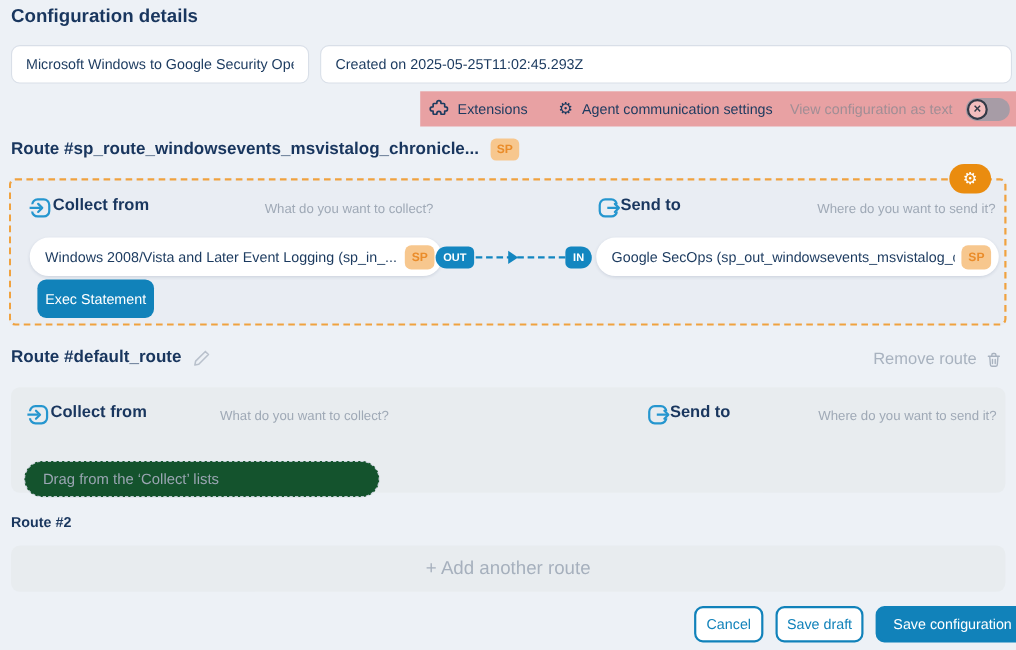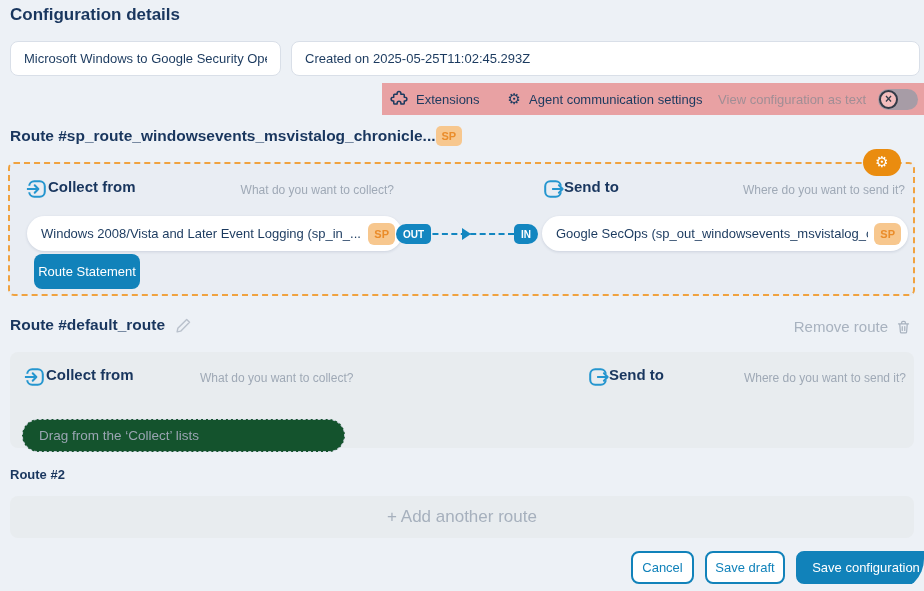--- a/index.html
+++ b/index.html
@@ -1,21 +1,20 @@
 <!DOCTYPE html>
 <html><head>
 <meta charset="utf-8">
 <style>
   * { margin:0; padding:0; box-sizing:border-box; }
   html,body { background:#edf1f6; }
   .screen {
     position:relative; width:924px; height:591px; overflow:hidden;
     background:#edf1f6; font-family:"Liberation Sans", sans-serif;
     color:#1b3a5f;
-    border-radius:32px;
   }
   .page-title { position:absolute; left:10px; top:5px; font-size:17px; font-weight:bold; color:#19365e; }
 
   .field {
     position:absolute; top:41px; height:35px; background:#fff;
     border:1px solid #d9dfe8; border-radius:8px; padding:0 13px;
     font-size:13px; color:#1b3a5f; font-family:"Liberation Sans", sans-serif;
     white-space:nowrap; overflow:hidden; outline:none;
   }
   .field.name { left:10px; width:271px; }
@@ -35,21 +34,21 @@
     width:40px; height:21px; border-radius:11px; background:#a79ca6; cursor:pointer; flex:0 0 auto;
   }
   .toggle .knob {
     position:absolute; left:1px; top:1px; width:19px; height:19px; border-radius:50%;
     background:#f3bdbd; border:2px solid #333a47; color:#333a47;
     display:flex; align-items:center; justify-content:center;
     font-size:12px; font-weight:bold; line-height:1;
   }
 
   
-  .route1-head { position:absolute; left:10px; top:126px; display:flex; align-items:center; }
+  .route1-head { position:absolute; left:10px; top:126px; display:flex; align-items:center; gap:10px; }
   .route1-head .t { font-size:15.5px; font-weight:bold; color:#19365e; }
   .sp-badge {
     display:inline-flex; align-items:center; justify-content:center;
     background:#f7c78e; color:#ea8c2a; font-size:11px; font-weight:bold;
     padding:0 6px; height:20px; border-radius:5px; flex:0 0 auto;
   }
   .route-card1 {
     position:absolute; left:8px; top:162px; width:907px; height:134px;
     background:#e9edf3; --halo:#e9edf3;
     border:2px dashed #f0a23f; border-radius:6px;
@@ -216,21 +215,21 @@
     <span class="io-pill out">OUT</span>
     <span class="conn-line"></span>
     <span class="conn-arrow"></span>
     <span class="io-pill in">IN</span>
 
     <div class="pill right">
       <span class="pill-text">Google SecOps (sp_out_windowsevents_msvistalog_c...</span>
       <span class="sp-badge">SP</span>
     </div>
 
-    <button class="exec-btn">Route Statement</button>
+    <button class="exec-btn">Exec Statement</button>
   </div>
 
   <div class="route2-head">
     <span class="t">Route #default_route</span>
     <span class="edit-icon">
       <svg width="17" height="17" viewBox="0 0 24 24" fill="none" stroke="currentColor" stroke-width="2" stroke-linejoin="round">
         <path d="M16.5 3.5l4 4L8 20l-5 1 1-5L16.5 3.5z"></path>
       </svg>
     </span>
   </div>

